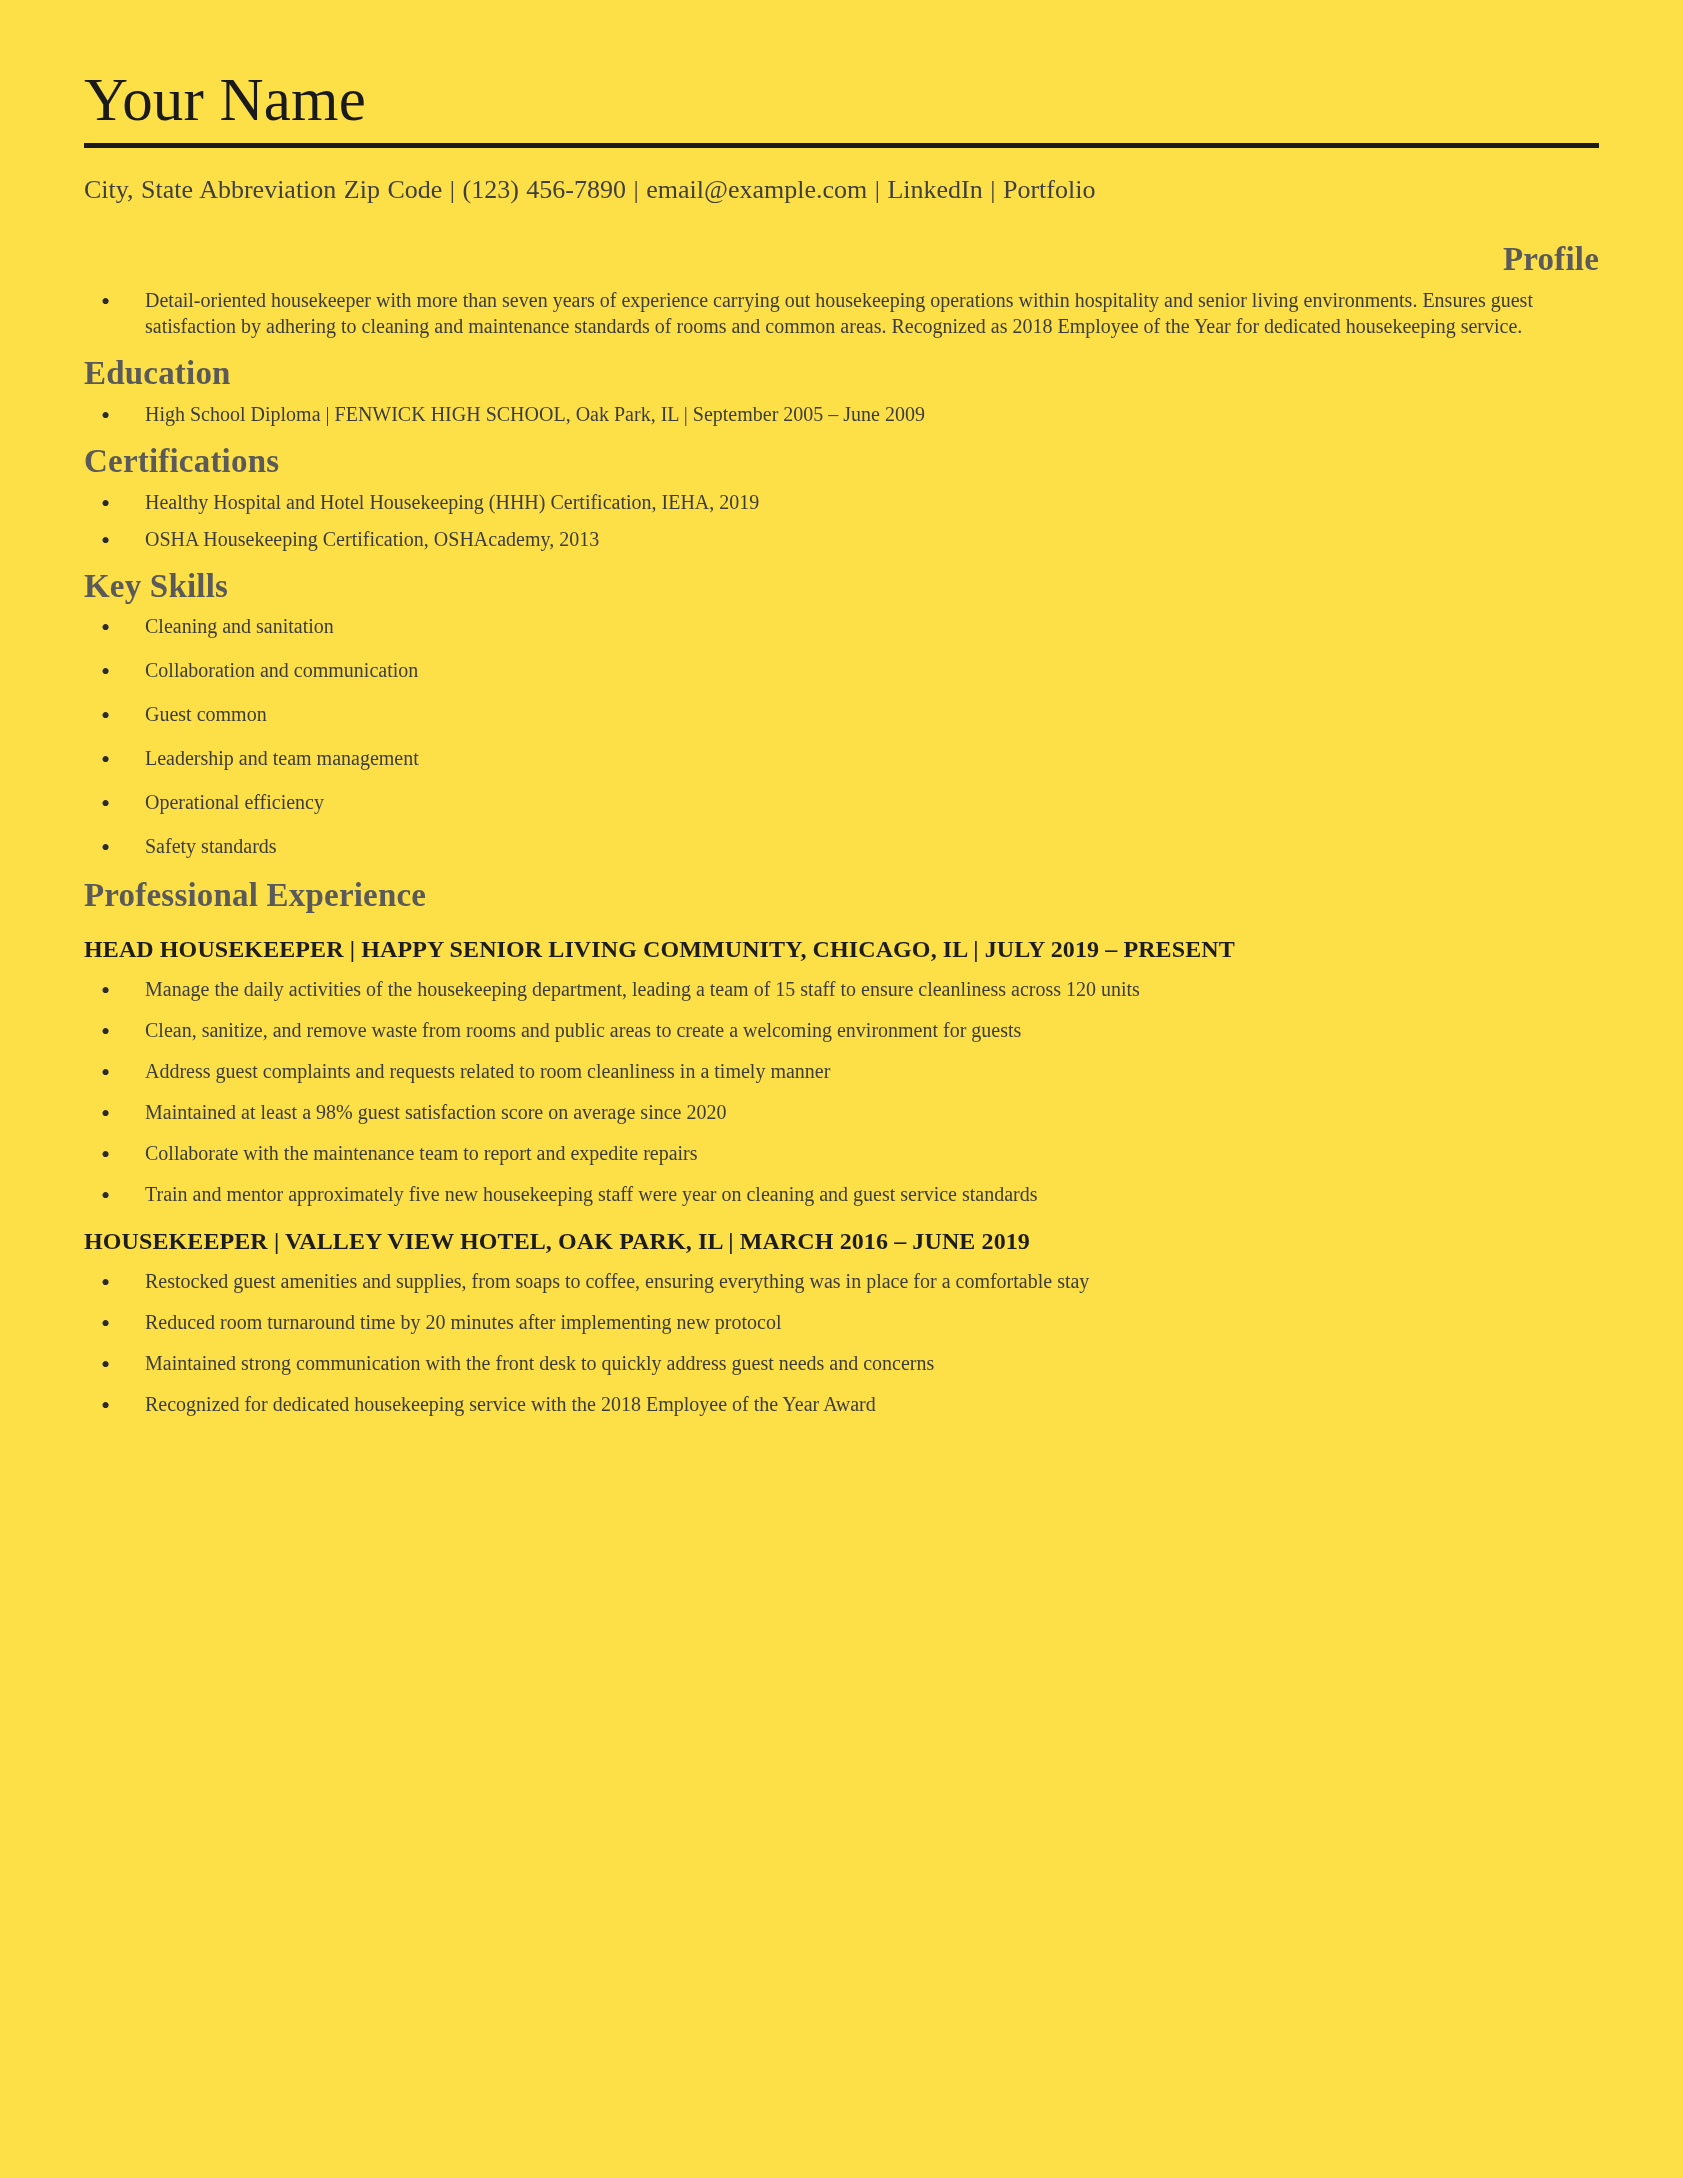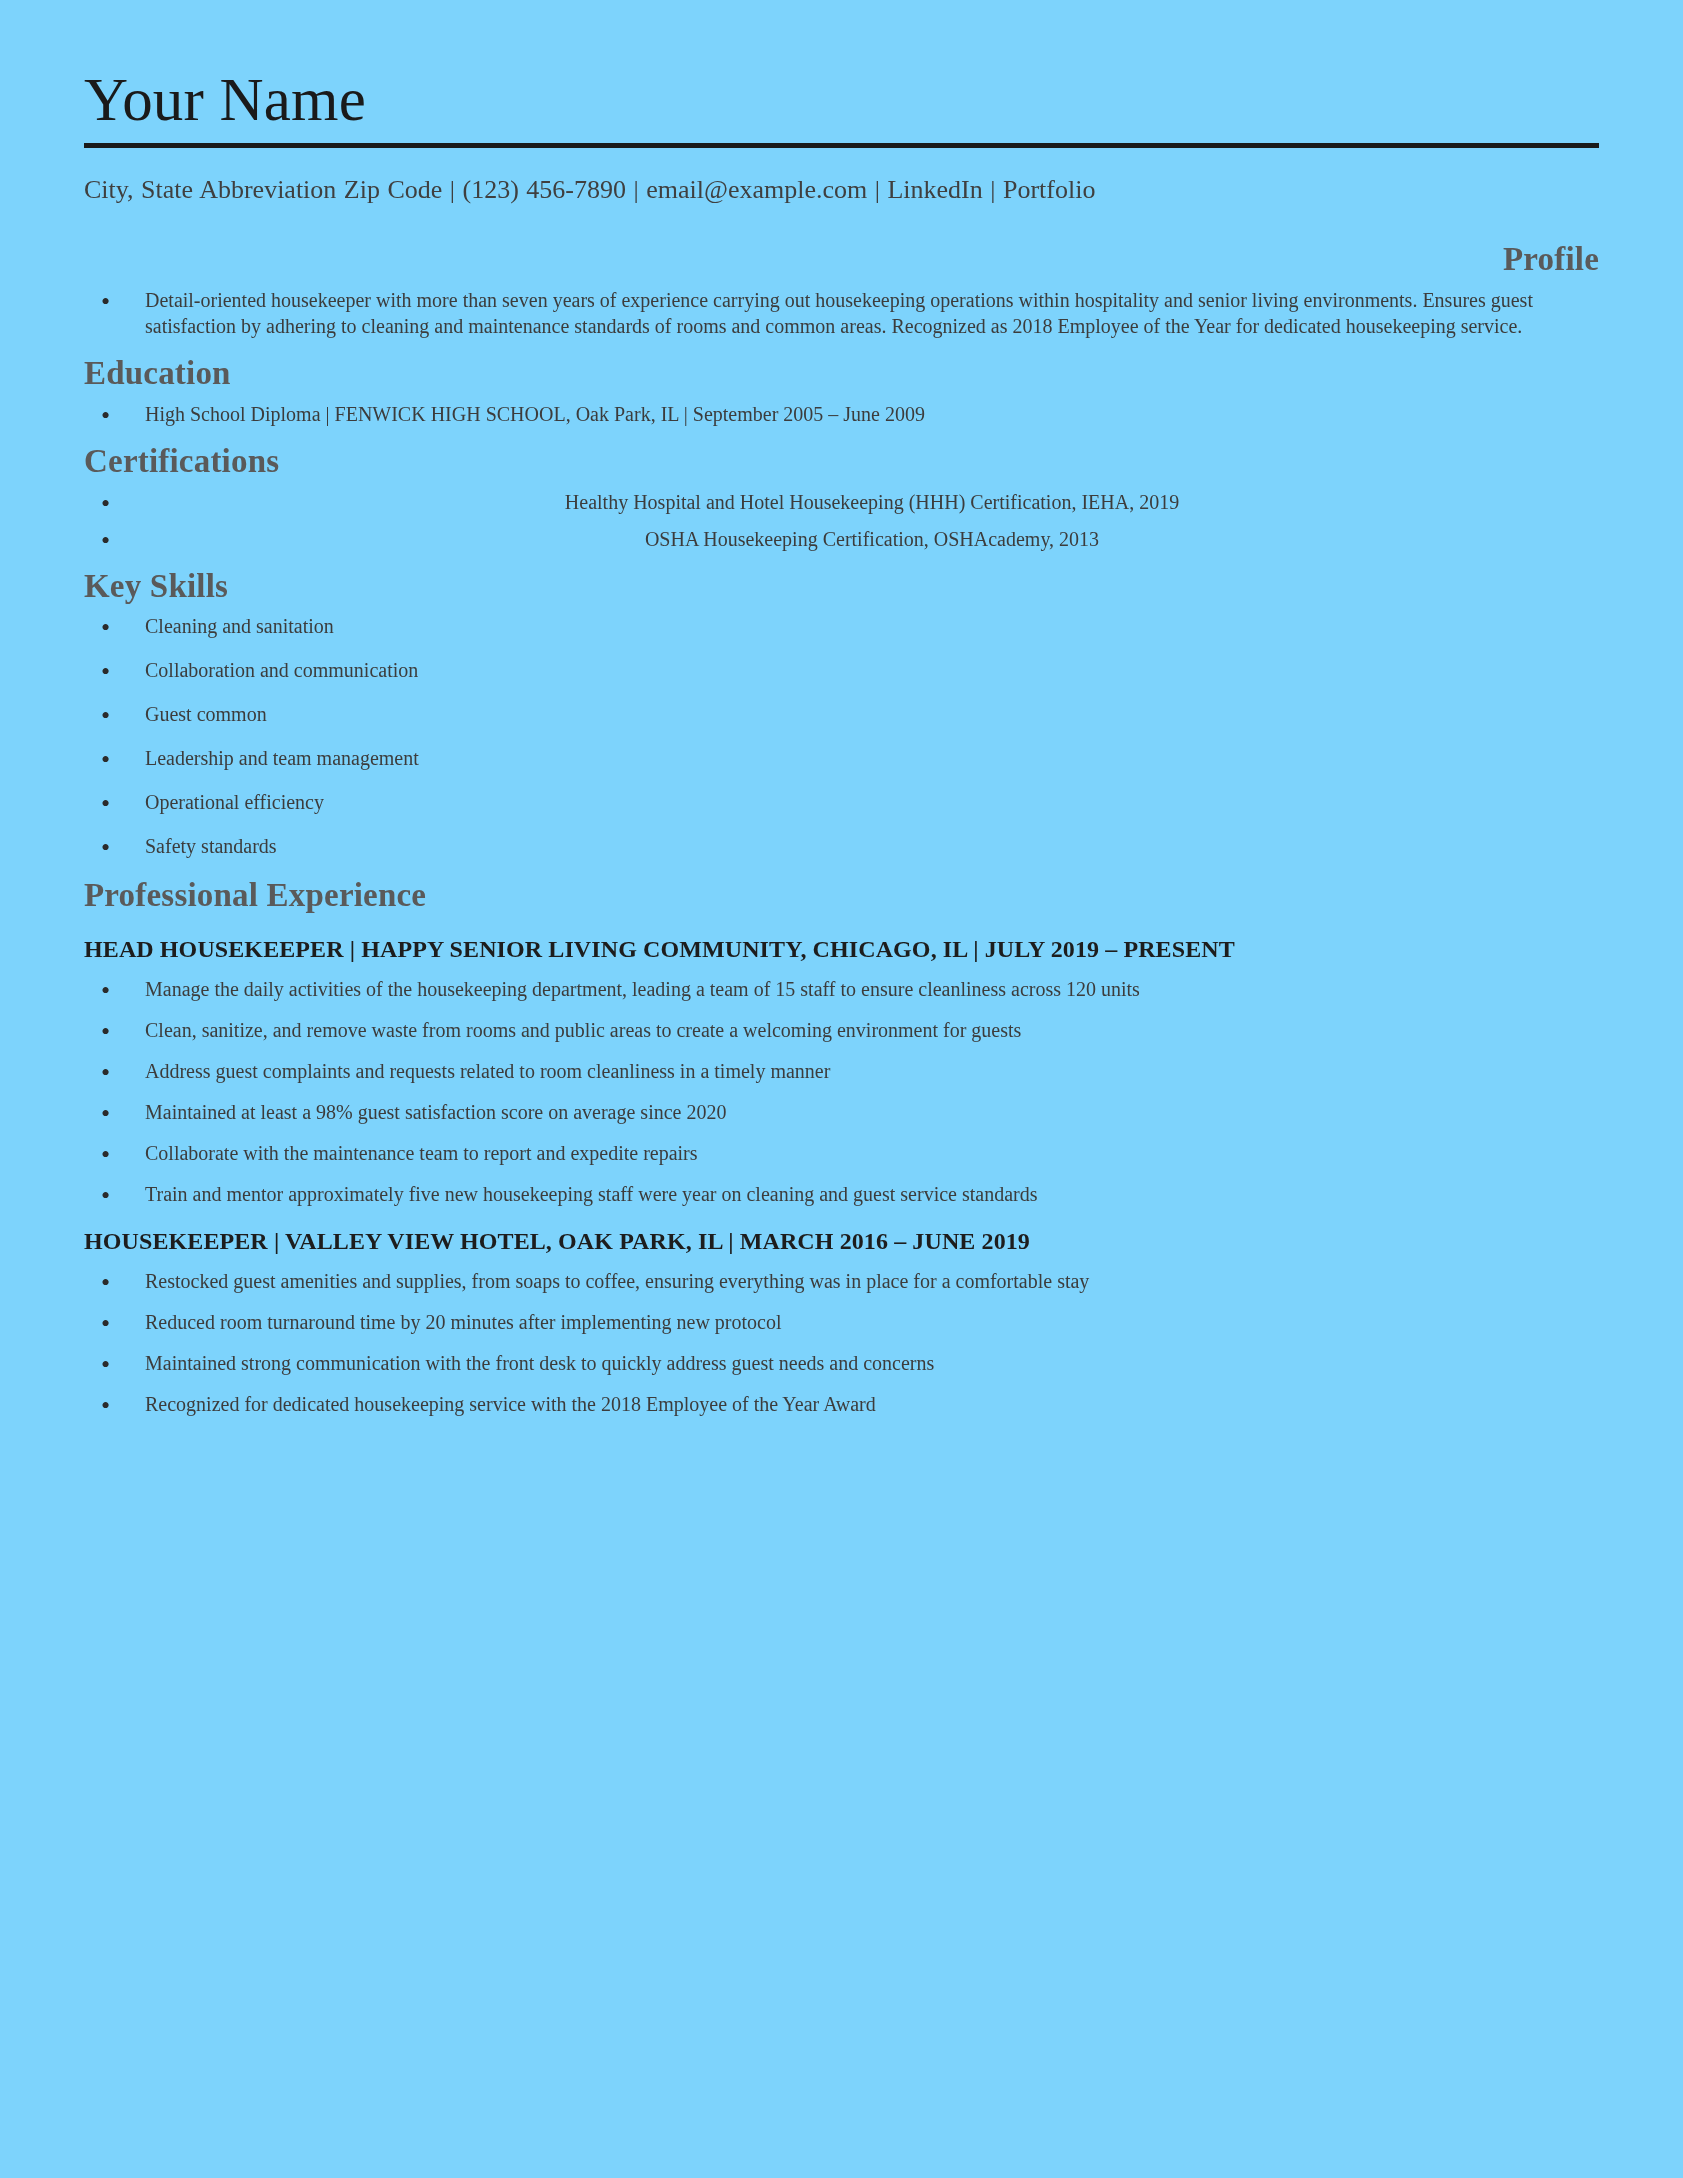--- a/index.html
+++ b/index.html
@@ -11,21 +11,21 @@
     width: 1683px;
     height: 2178px;
     font-family: "Liberation Serif", "DejaVu Serif", serif;
     color: #3c3c3c;
     -webkit-font-smoothing: antialiased;
   }
   .page {
     position: relative;
     width: 1683px;
     height: 2178px;
-    background: #7dd3fc;
+    background: #fde047;
     box-sizing: border-box;
     padding: 69px 0 0 0;
   }
   .sheet {
     width: 1515px;
     margin: 0 auto;
     padding: 0 0 0 0;
   }
   
   .name {
@@ -87,21 +87,20 @@
     line-height: 1.30;
   }
   ul.bullets.spaced > li {
     margin-bottom: 18px;
   }
   ul.bullets.exp > li {
     margin-bottom: 15px;
   }
   ul.bullets.tight > li {
     margin-bottom: 11px;
-    text-align: center;
   }
   .job-title {
     font-size: 24px;
     font-weight: 700;
     color: #1d1d1d;
     margin: 20px 0 12px 0;
     line-height: 1.2;
     letter-spacing: 0.1px;
   }
   .job-block { margin-bottom: 2px; }

